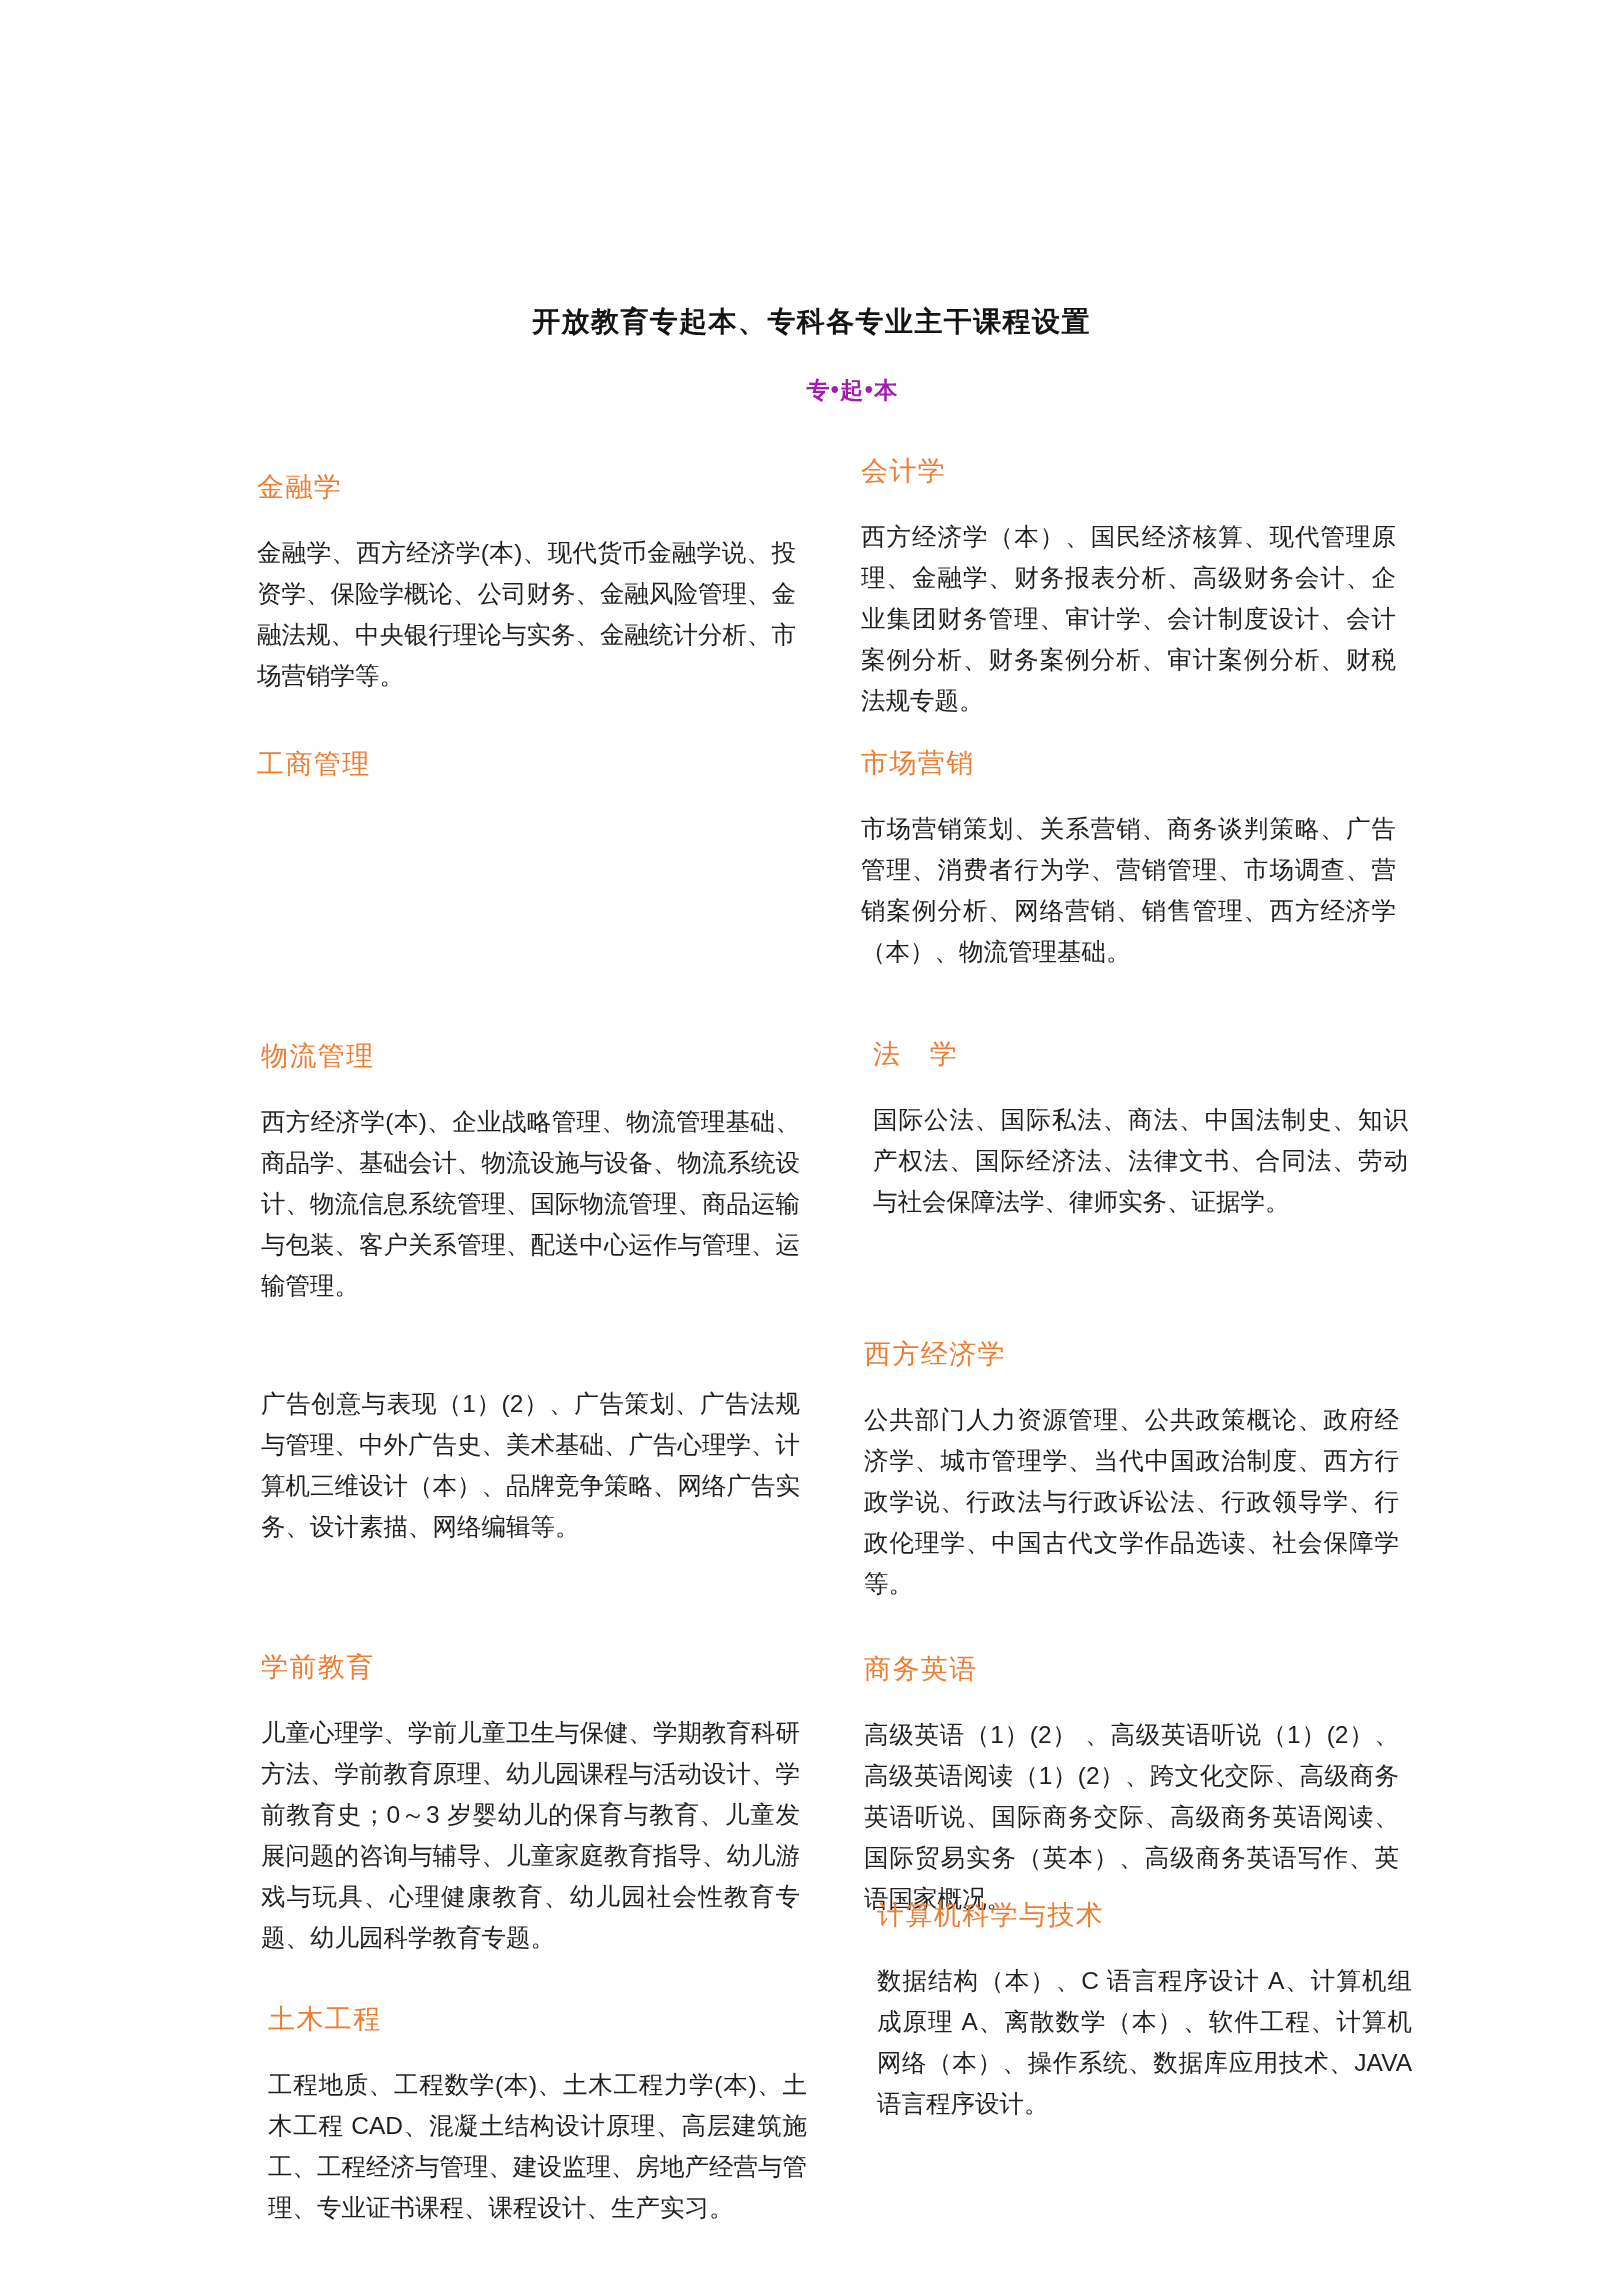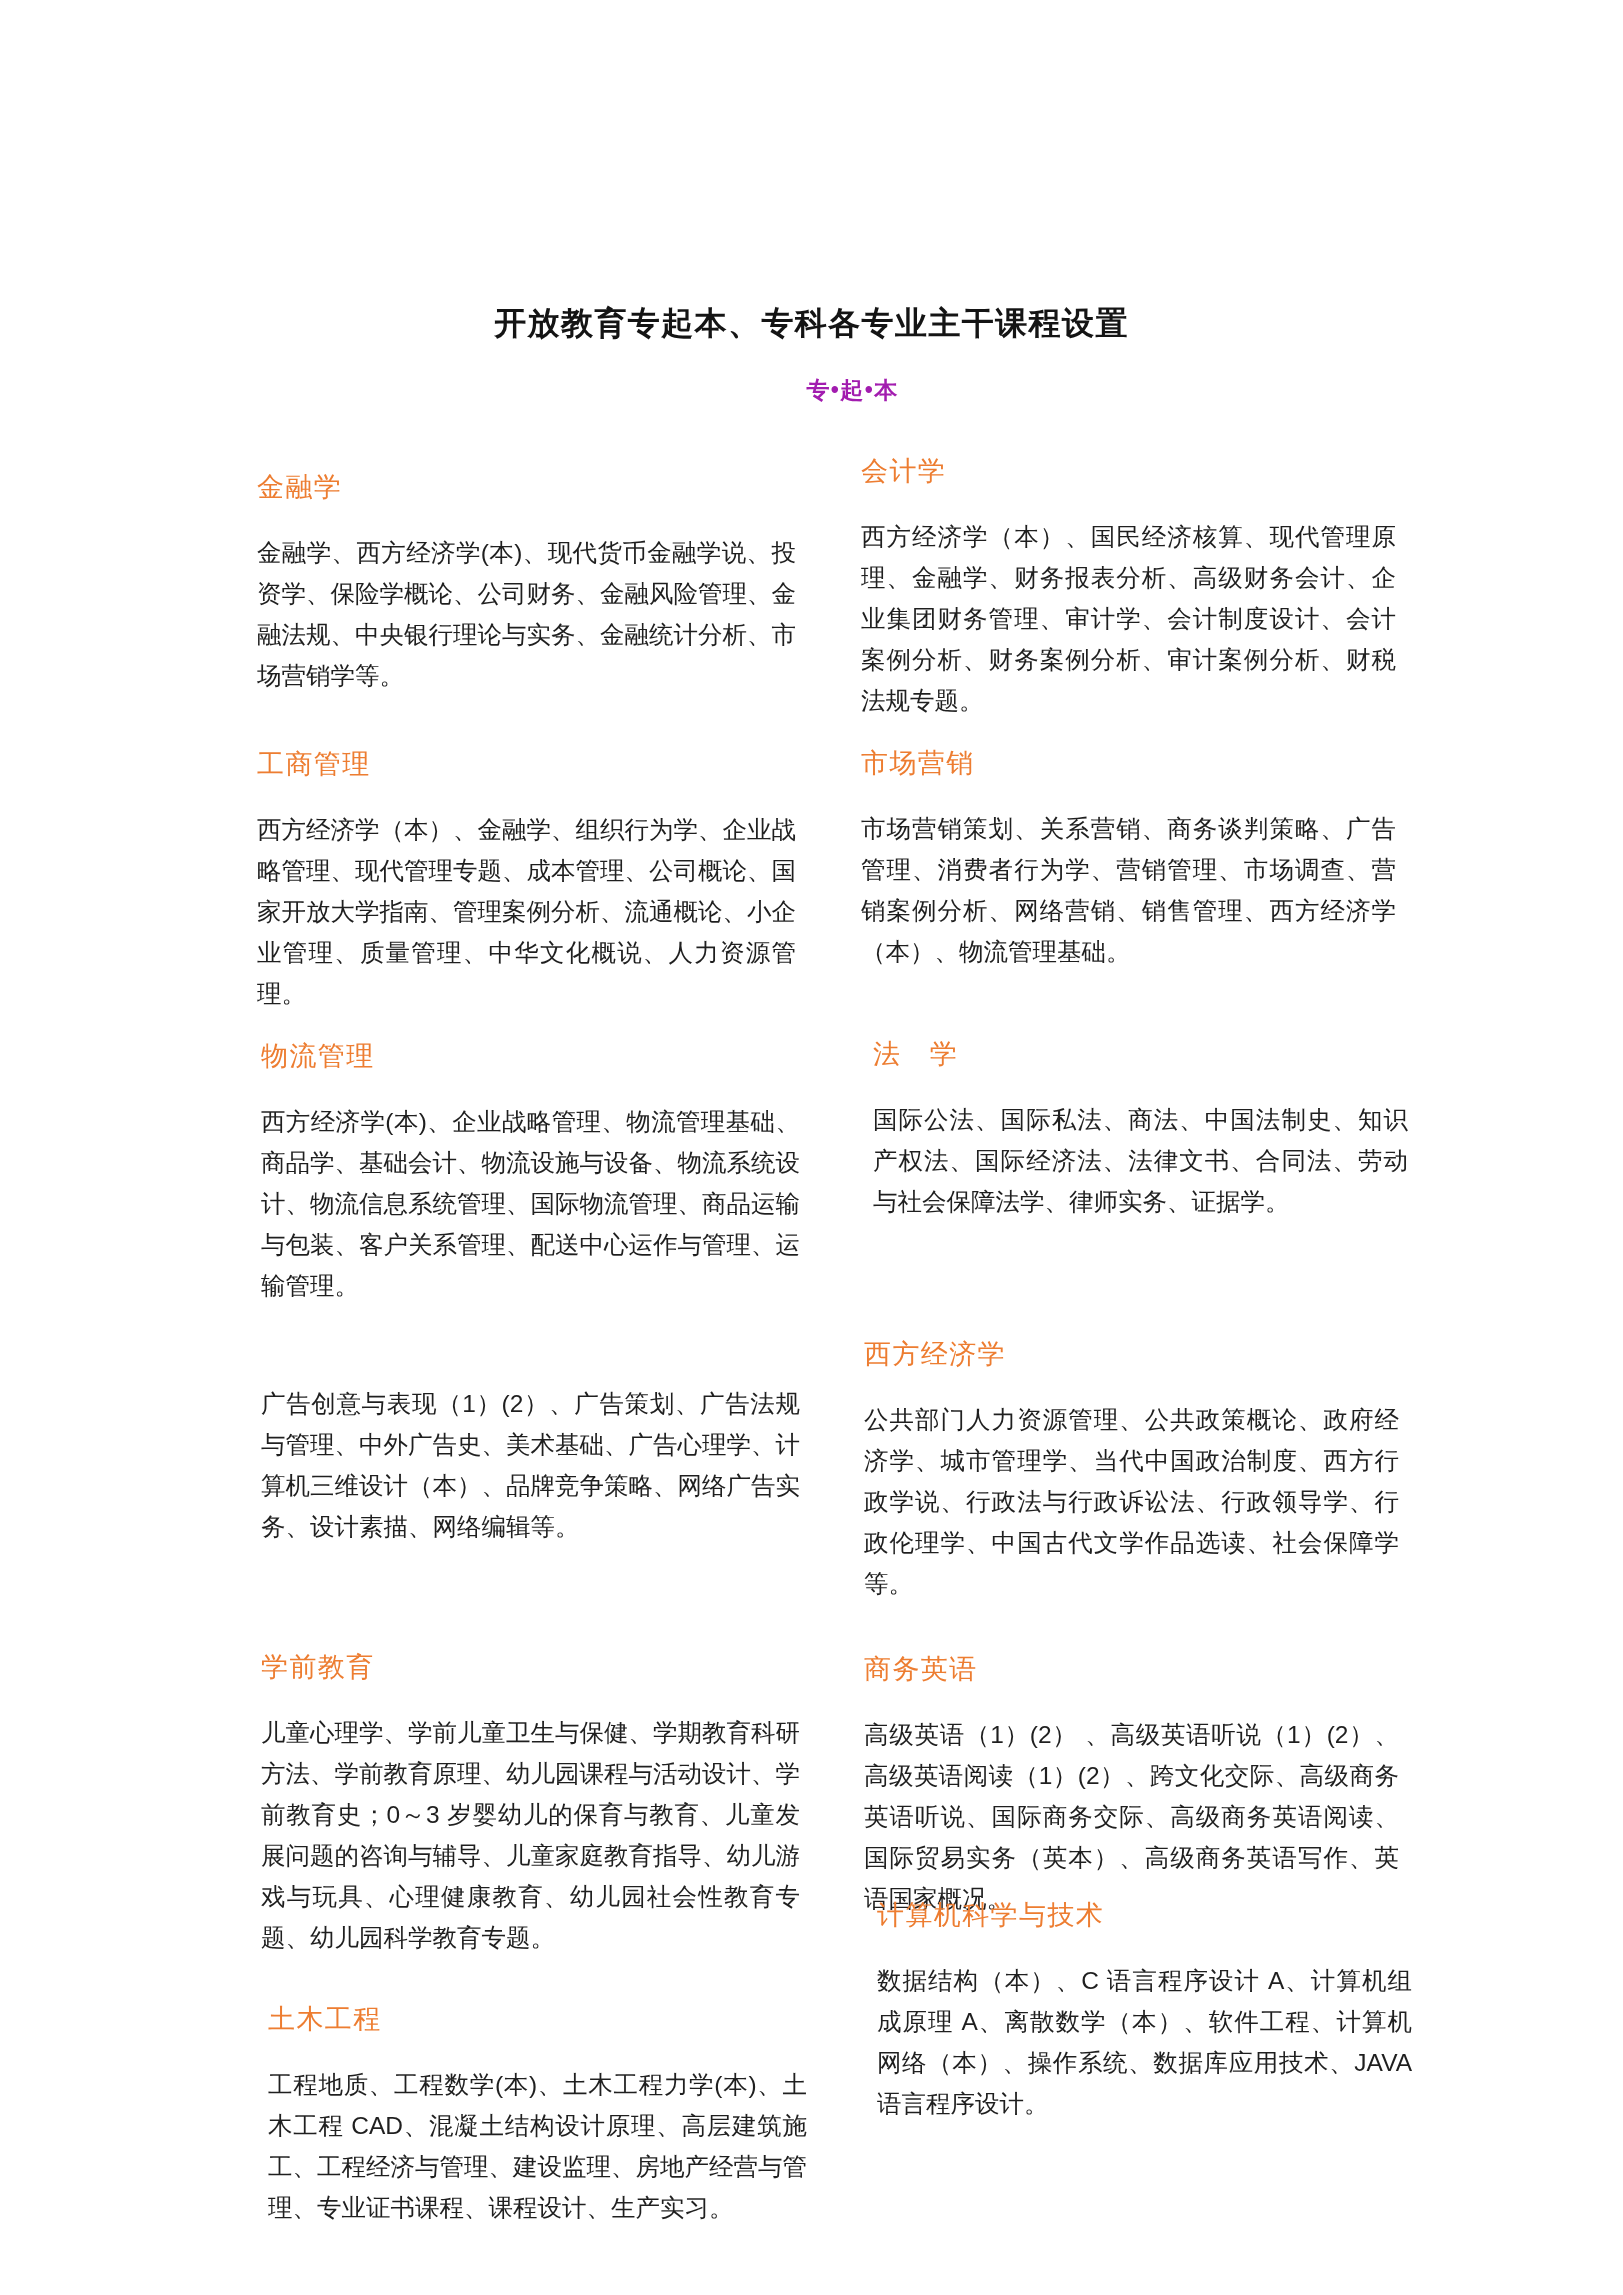--- a/index.html
+++ b/index.html
@@ -8,21 +8,21 @@
     width:1623px;
     height:2295px;
     background:#ffffff;
     font-family:"Liberation Sans","DejaVu Sans",sans-serif;
     overflow:hidden;
   }
   .doc-title{
     position:absolute;
     top:282px;left:0;width:1623px;
     text-align:center;
-    font-size:32px;
+    font-size:28px;
     line-height:41px;
     font-weight:700;
     letter-spacing:1.4px;
     color:#141414;
   }
   .doc-subtitle{
     position:absolute;
     top:374px;left:0;width:1623px;
     text-align:center;
     font-size:23px;
@@ -58,21 +58,20 @@
 <h1 class="doc-title">开放教育专起本、专科各专业主干课程设置</h1>
 <div class="doc-subtitle">专•起•本</div>
 
 <section class="course-section" style="top:473px;left:257px;width:539px;">
   <h2 class="sec-heading">金融学</h2>
   <p class="sec-body">金融学、西方经济学(本)、现代货币金融学说、投资学、保险学概论、公司财务、金融风险管理、金融法规、中央银行理论与实务、金融统计分析、市场营销学等。</p>
 </section>
 
 <section class="course-section" style="top:750px;left:257px;width:539px;">
   <h2 class="sec-heading">工商管理</h2>
-  <p class="sec-body">西方经济学（本）、金融学、组织行为学、企业战略管理、现代管理专题、成本管理、公司概论、国家开放大学指南、管理案例分析、流通概论、小企业管理、质量管理、中华文化概说、人力资源管理。</p>
 </section>
 
 <section class="course-section" style="top:1042px;left:261px;width:539px;">
   <h2 class="sec-heading">物流管理</h2>
   <p class="sec-body">西方经济学(本)、企业战略管理、物流管理基础、商品学、基础会计、物流设施与设备、物流系统设计、物流信息系统管理、国际物流管理、商品运输与包装、客户关系管理、配送中心运作与管理、运输管理。</p>
 </section>
 
 <section class="course-section" style="top:1353px;left:261px;width:539px;">
   <p class="sec-body">广告创意与表现（1）(2）、广告策划、广告法规与管理、中外广告史、美术基础、广告心理学、计算机三维设计（本）、品牌竞争策略、网络广告实务、设计素描、网络编辑等。</p>
 </section>

